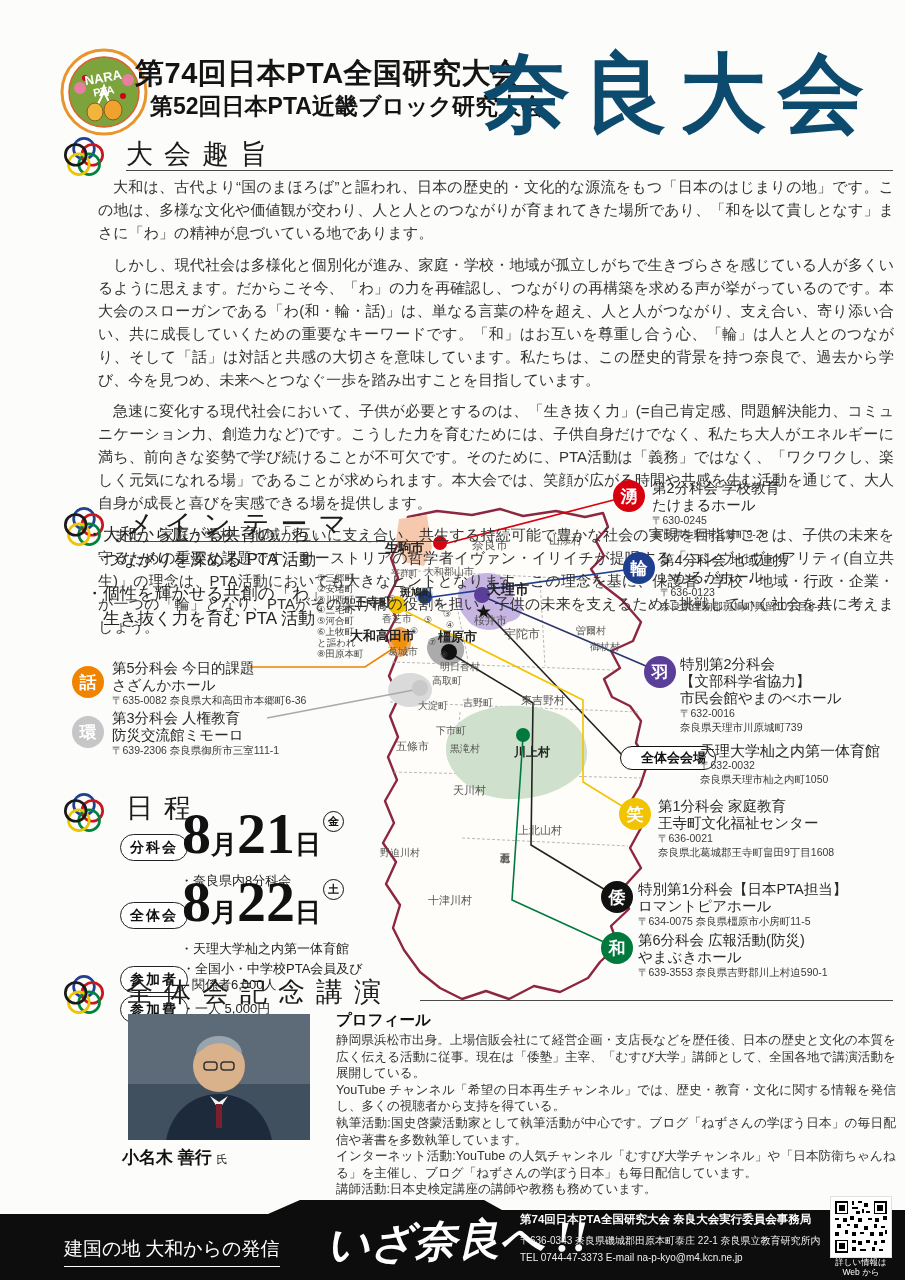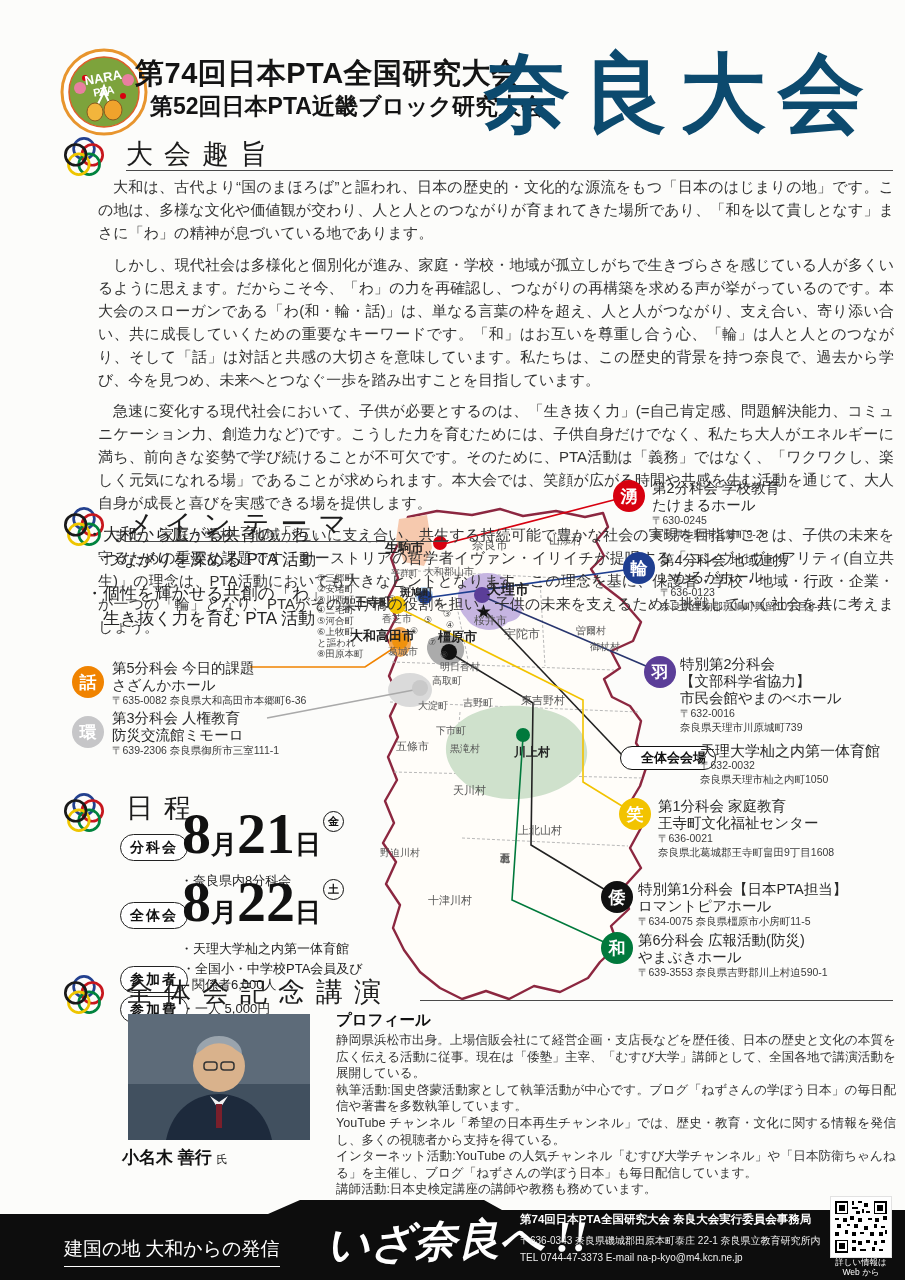--- a/index.html
+++ b/index.html
@@ -358,22 +358,22 @@
       <path d="M38,126 C45,92 70,80 91,80 C112,80 137,92 144,126 Z" fill="#1d2a3c"></path>
       <path d="M82,82 L91,96 L100,82 L91,88 Z" fill="#f2f2f2"></path>
       <rect x="88" y="90" width="6" height="24" fill="#7a1f2b"></rect>
     </svg>
   </div>
   <div class="abs caption"><span>小名木 善行</span> <span class="shi">氏</span></div>
 
   <div class="abs profile-h">プロフィール</div>
   <div class="abs profile">
     <p>静岡県浜松市出身。上場信販会社にて経営企画・支店長などを歴任後、日本の歴史と文化の本質を広く伝える活動に従事。現在は「倭塾」主宰、「むすび大学」講師として、全国各地で講演活動を展開している。</p>
+    <p>YouTube チャンネル「希望の日本再生チャンネル」では、歴史・教育・文化に関する情報を発信し、多くの視聴者から支持を得ている。</p>
     <p>執筆活動:国史啓蒙活動家として執筆活動が中心です。ブログ「ねずさんの学ぼう日本」の毎日配信や著書を多数執筆しています。</p>
-    <p>YouTube チャンネル「希望の日本再生チャンネル」では、歴史・教育・文化に関する情報を発信し、多くの視聴者から支持を得ている。</p>
     <p>インターネット活動:YouTube の人気チャンネル「むすび大学チャンネル」や「日本防衛ちゃんねる」を主催し、ブログ「ねずさんの学ぼう日本」も毎日配信しています。</p>
     <p>講師活動:日本史検定講座の講師や教務も務めています。</p>
   </div>
 
   <div class="abs banner"></div>
   <div class="abs slog-l">建国の地 大和からの発信</div>
   <div class="abs slog-m">いざ奈良へ !!</div>
   <div class="abs office">第74回日本PTA全国研究大会 奈良大会実行委員会事務局</div>
   <div class="abs addr1">〒636-0343 奈良県磯城郡田原本町泰庄 22-1 奈良県立教育研究所内</div>
   <div class="abs addr2">TEL 0744-47-3373   E-mail na-p-kyo@m4.kcn.ne.jp</div>

